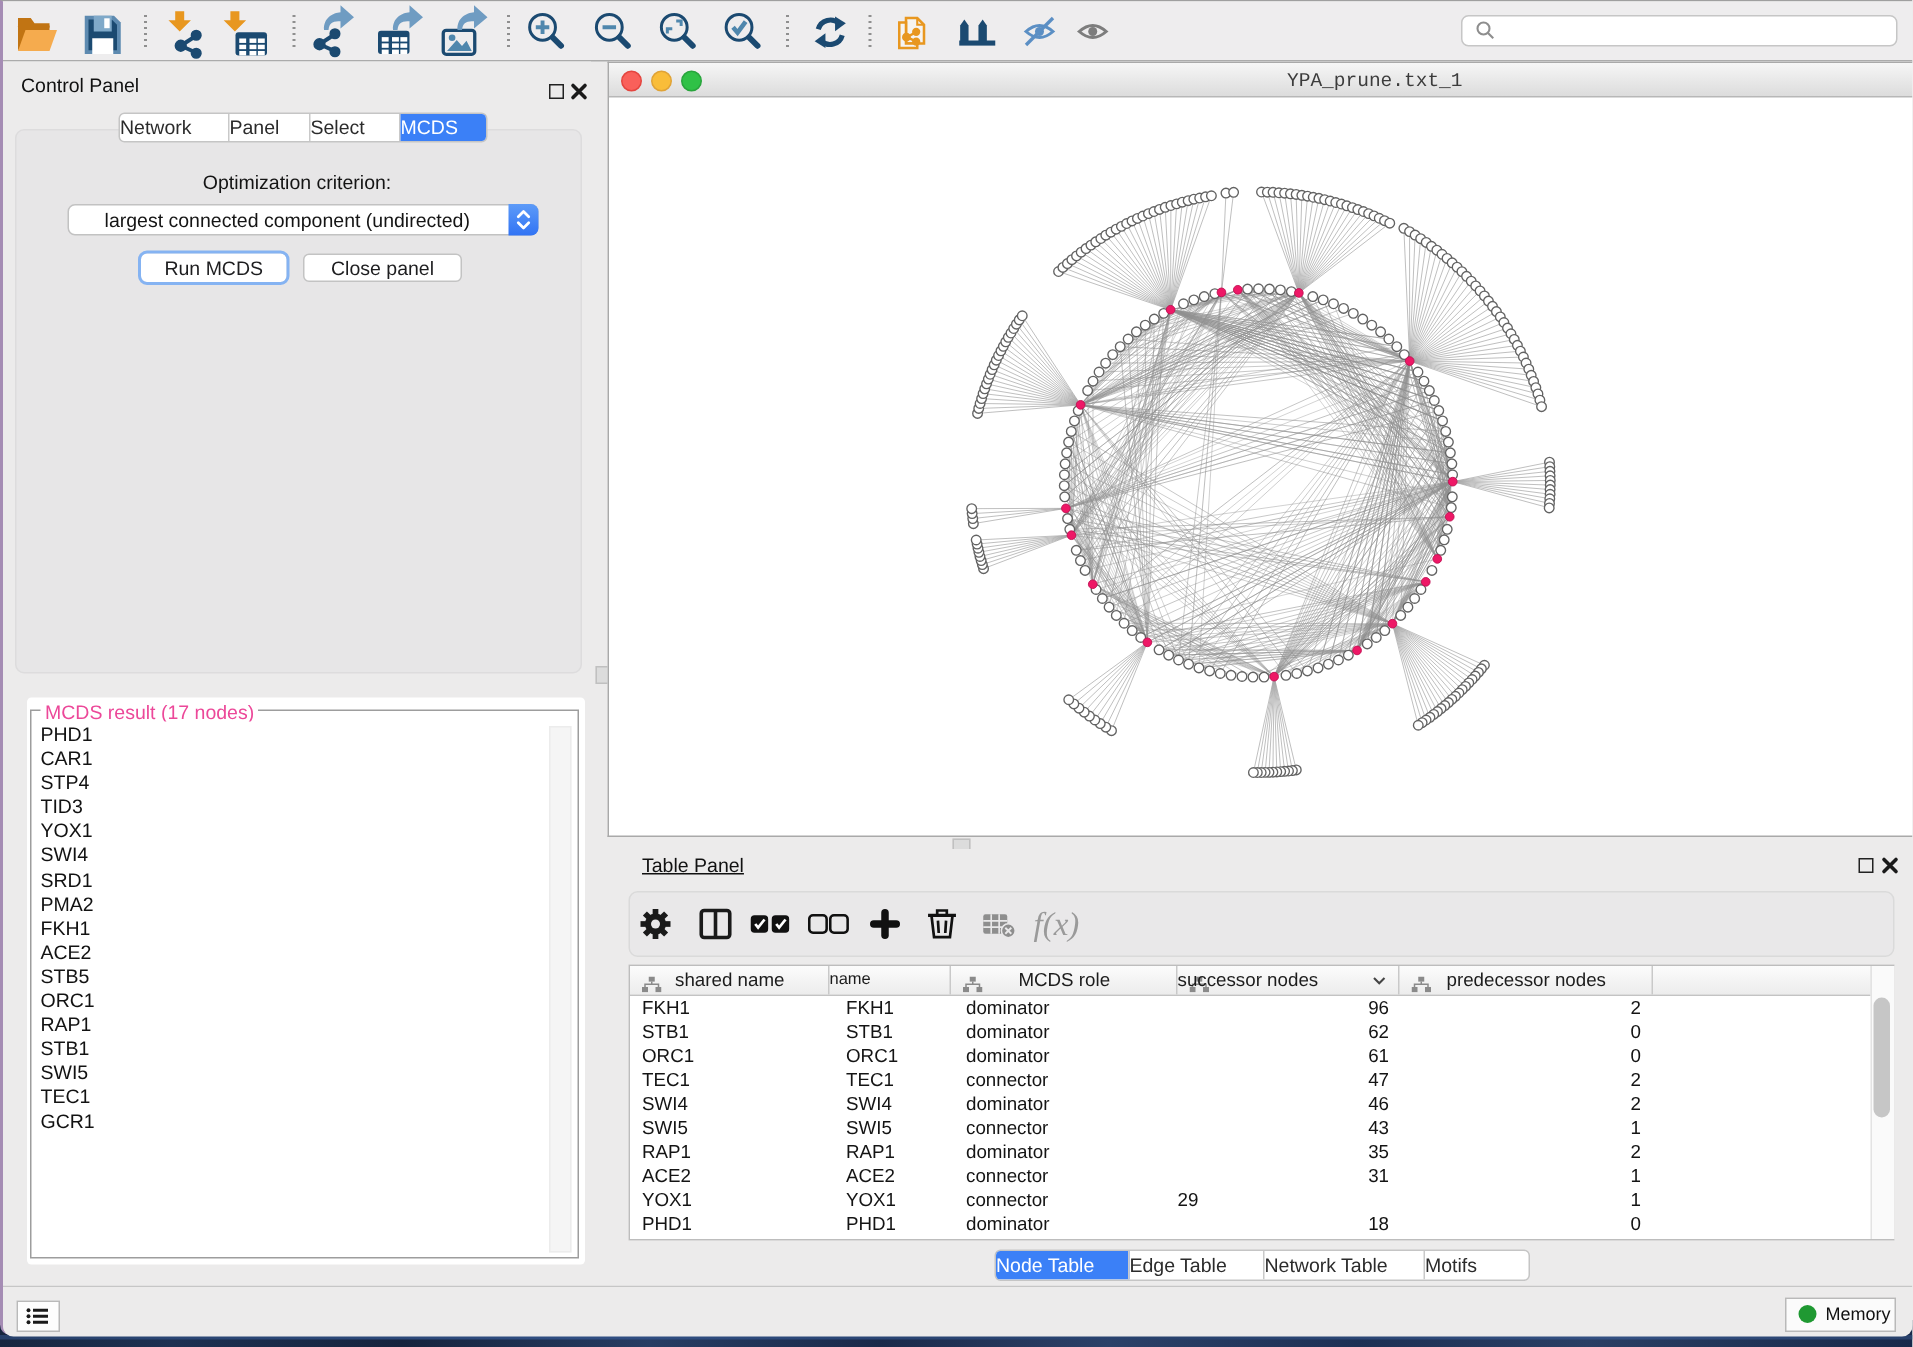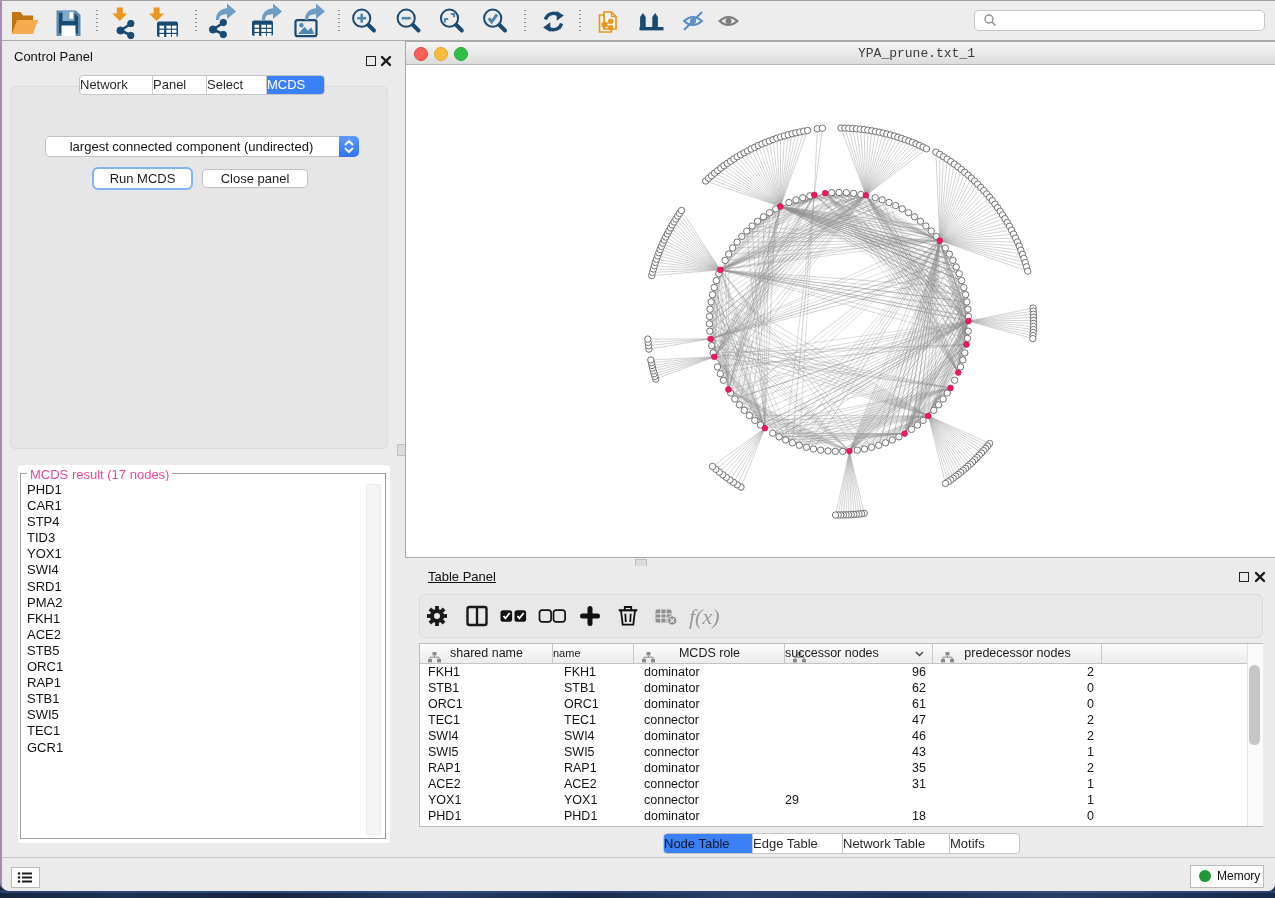--- a/index.html
+++ b/index.html
@@ -183,20 +183,21 @@
   <svg class="abs" style="left:378px;top:14px" width="12" height="12" viewBox="0 0 12 12">
       <path d="M2 2 L10 10 M10 2 L2 10" stroke="#1a1a1a" stroke-width="2.4" stroke-linecap="round"></path>
     </svg>
 
   <div class="abs" style="left:8px;top:45px;width:376px;height:361px;background:#e7e6e7;border:1px solid #dddcdd;border-radius:6px;"></div>
 
   <div class="abs" style="left:77px;top:34px;height:18px;background:#fff;border:1px solid #c5c5c5;border-radius:4px;overflow:hidden;">
     <div class="seg" style="width:72px;">Network</div><div class="seg" style="width:53px;">Panel</div><div class="seg" style="width:59px;">Select</div><div class="seg" style="width:57px;border-right:none;background:#3b80f7;color:#fff;">MCDS</div>
   </div>
 
+  <div class="abs" style="left:0;top:73px;width:392px;text-align:center;font-size:13px;color:#141414;">Optimization criterion:</div>
 
   <div class="abs" style="left:43px;top:95px;width:312px;height:19px;background:#fff;border:1px solid #c2c2c2;border-radius:5px;">
     <div class="abs" style="left:0;top:0;width:291px;text-align:center;font-size:13px;line-height:19px;color:#141414;">largest connected component (undirected)</div>
     <div class="abs" style="right:-1px;top:-1px;width:20px;height:21px;background:linear-gradient(#5d9bf8,#3173f4);border-radius:0 5px 5px 0;">
       <svg width="20" height="21" viewBox="0 0 20 21">
           <path d="M6.5 8.5 L10 5 L13.5 8.5 M6.5 12.5 L10 16 L13.5 12.5" stroke="#fff" stroke-width="1.8" fill="none" stroke-linecap="round" stroke-linejoin="round"></path>
         </svg>
     </div>
   </div>
 
@@ -1389,21 +1390,21 @@
         <span class="abs" style="left:144px;">PHD1</span>
 <span class="abs" style="left:224px;">dominator</span>
 <span class="abs" style="left:365px;width:141px;text-align:right;">18</span>
 <span class="abs" style="left:513px;width:161px;text-align:right;">0</span>
       </div>
 <div class="abs" style="left:827px;top:0;width:15px;height:182px;background:#fafafa;border-left:1px solid #e3e3e3;"></div>
 <div class="abs" style="left:829px;top:21px;width:11px;height:80px;background:#c6c6c6;border-radius:6px;"></div>
   </div>
 
   <div class="abs" style="left:258px;top:267px;height:19px;background:#fff;border:1px solid #c5c5c5;border-radius:4px;overflow:hidden;">
-    <div class="seg" style="width:88px;line-height:19px;height:19px;background:#3b80f7;color:#0f172a;">Node Table</div><div class="seg" style="width:89px;line-height:19px;height:19px;">Edge Table</div><div class="seg" style="width:106px;line-height:19px;height:19px;">Network Table</div><div class="seg" style="width:69px;line-height:19px;height:19px;border-right:none;">Motifs</div>
+    <div class="seg" style="width:88px;line-height:19px;height:19px;background:#3b80f7;color:#ffffff;">Node Table</div><div class="seg" style="width:89px;line-height:19px;height:19px;">Edge Table</div><div class="seg" style="width:106px;line-height:19px;height:19px;">Network Table</div><div class="seg" style="width:69px;line-height:19px;height:19px;border-right:none;">Motifs</div>
   </div>
 </div>
 
 <div class="abs" style="left:2px;top:857px;width:1273px;height:33px;background:#ecebeb;border-top:1px solid #c6c6c6;border-radius:0 0 7px 7px;">
   <div class="abs" style="left:9px;top:9px;width:27px;height:19px;background:#fdfdfd;border:1px solid #b9b9b9;">
     <svg width="27" height="19" viewBox="0 0 27 19">
         <g stroke="#1a1a1a" stroke-width="2">
           <line x1="10" y1="5.5" x2="20" y2="5.5"></line>
           <line x1="10" y1="9.5" x2="20" y2="9.5"></line>
           <line x1="10" y1="13.5" x2="20" y2="13.5"></line>

